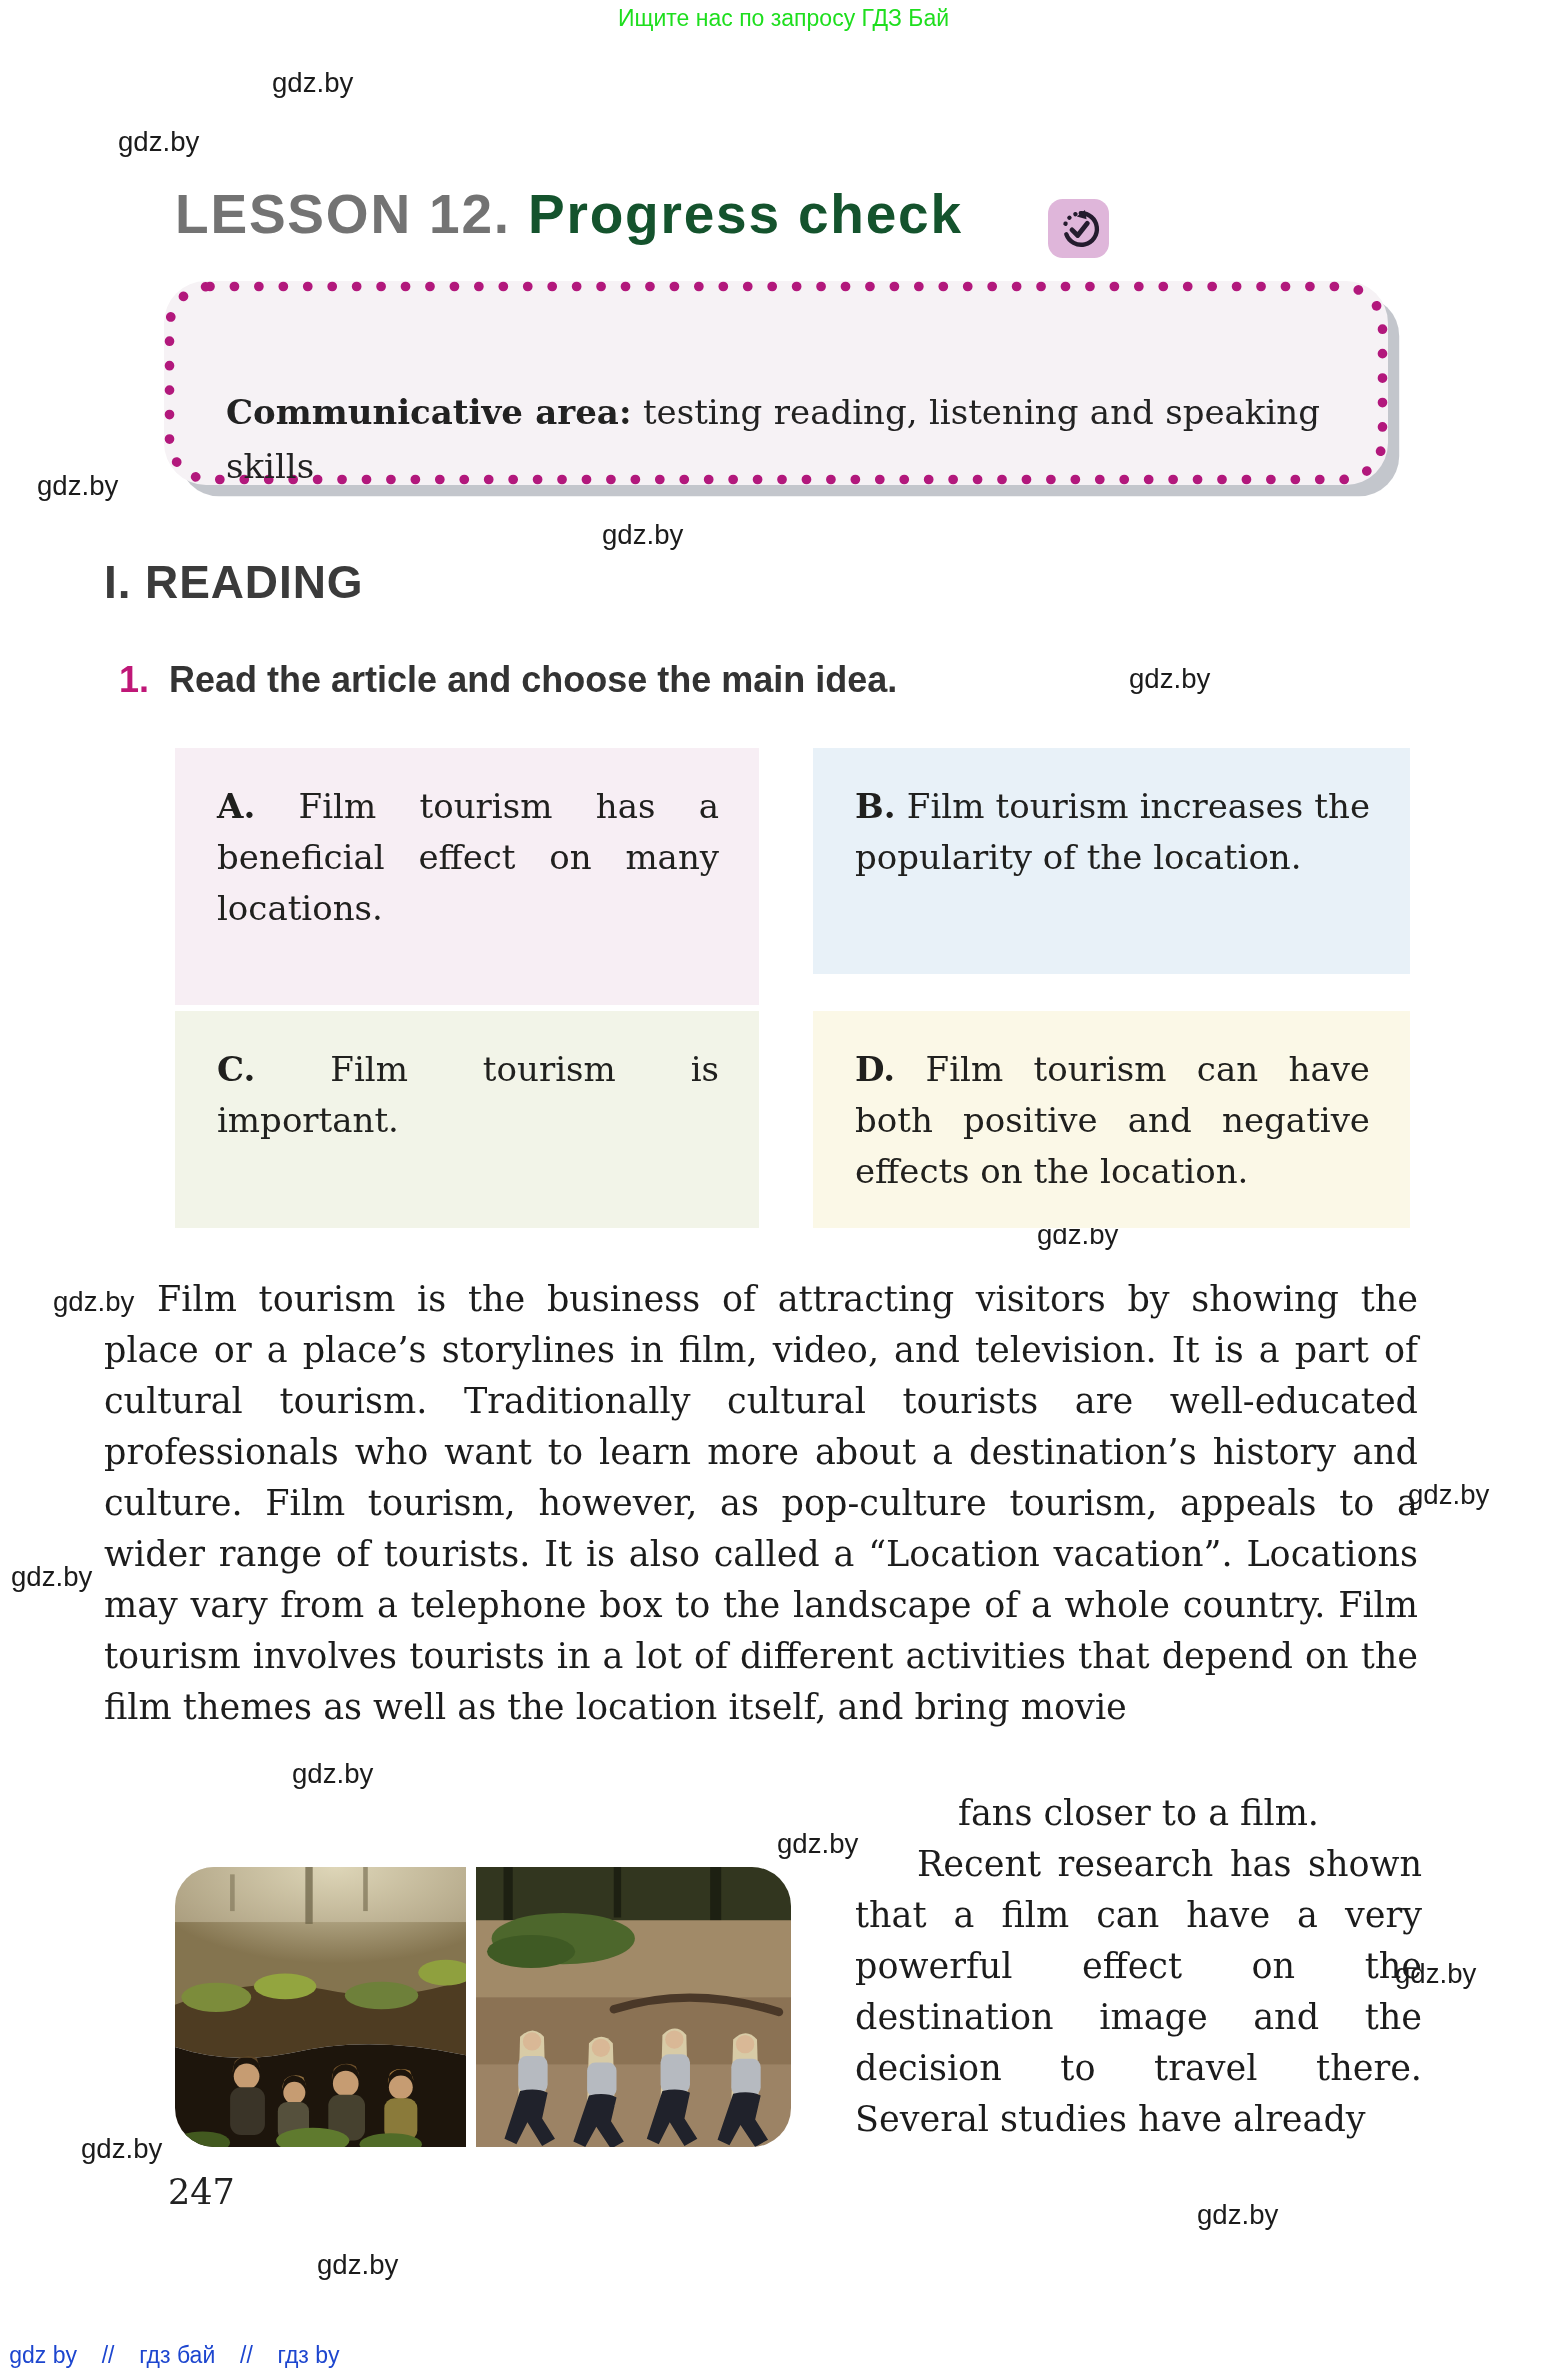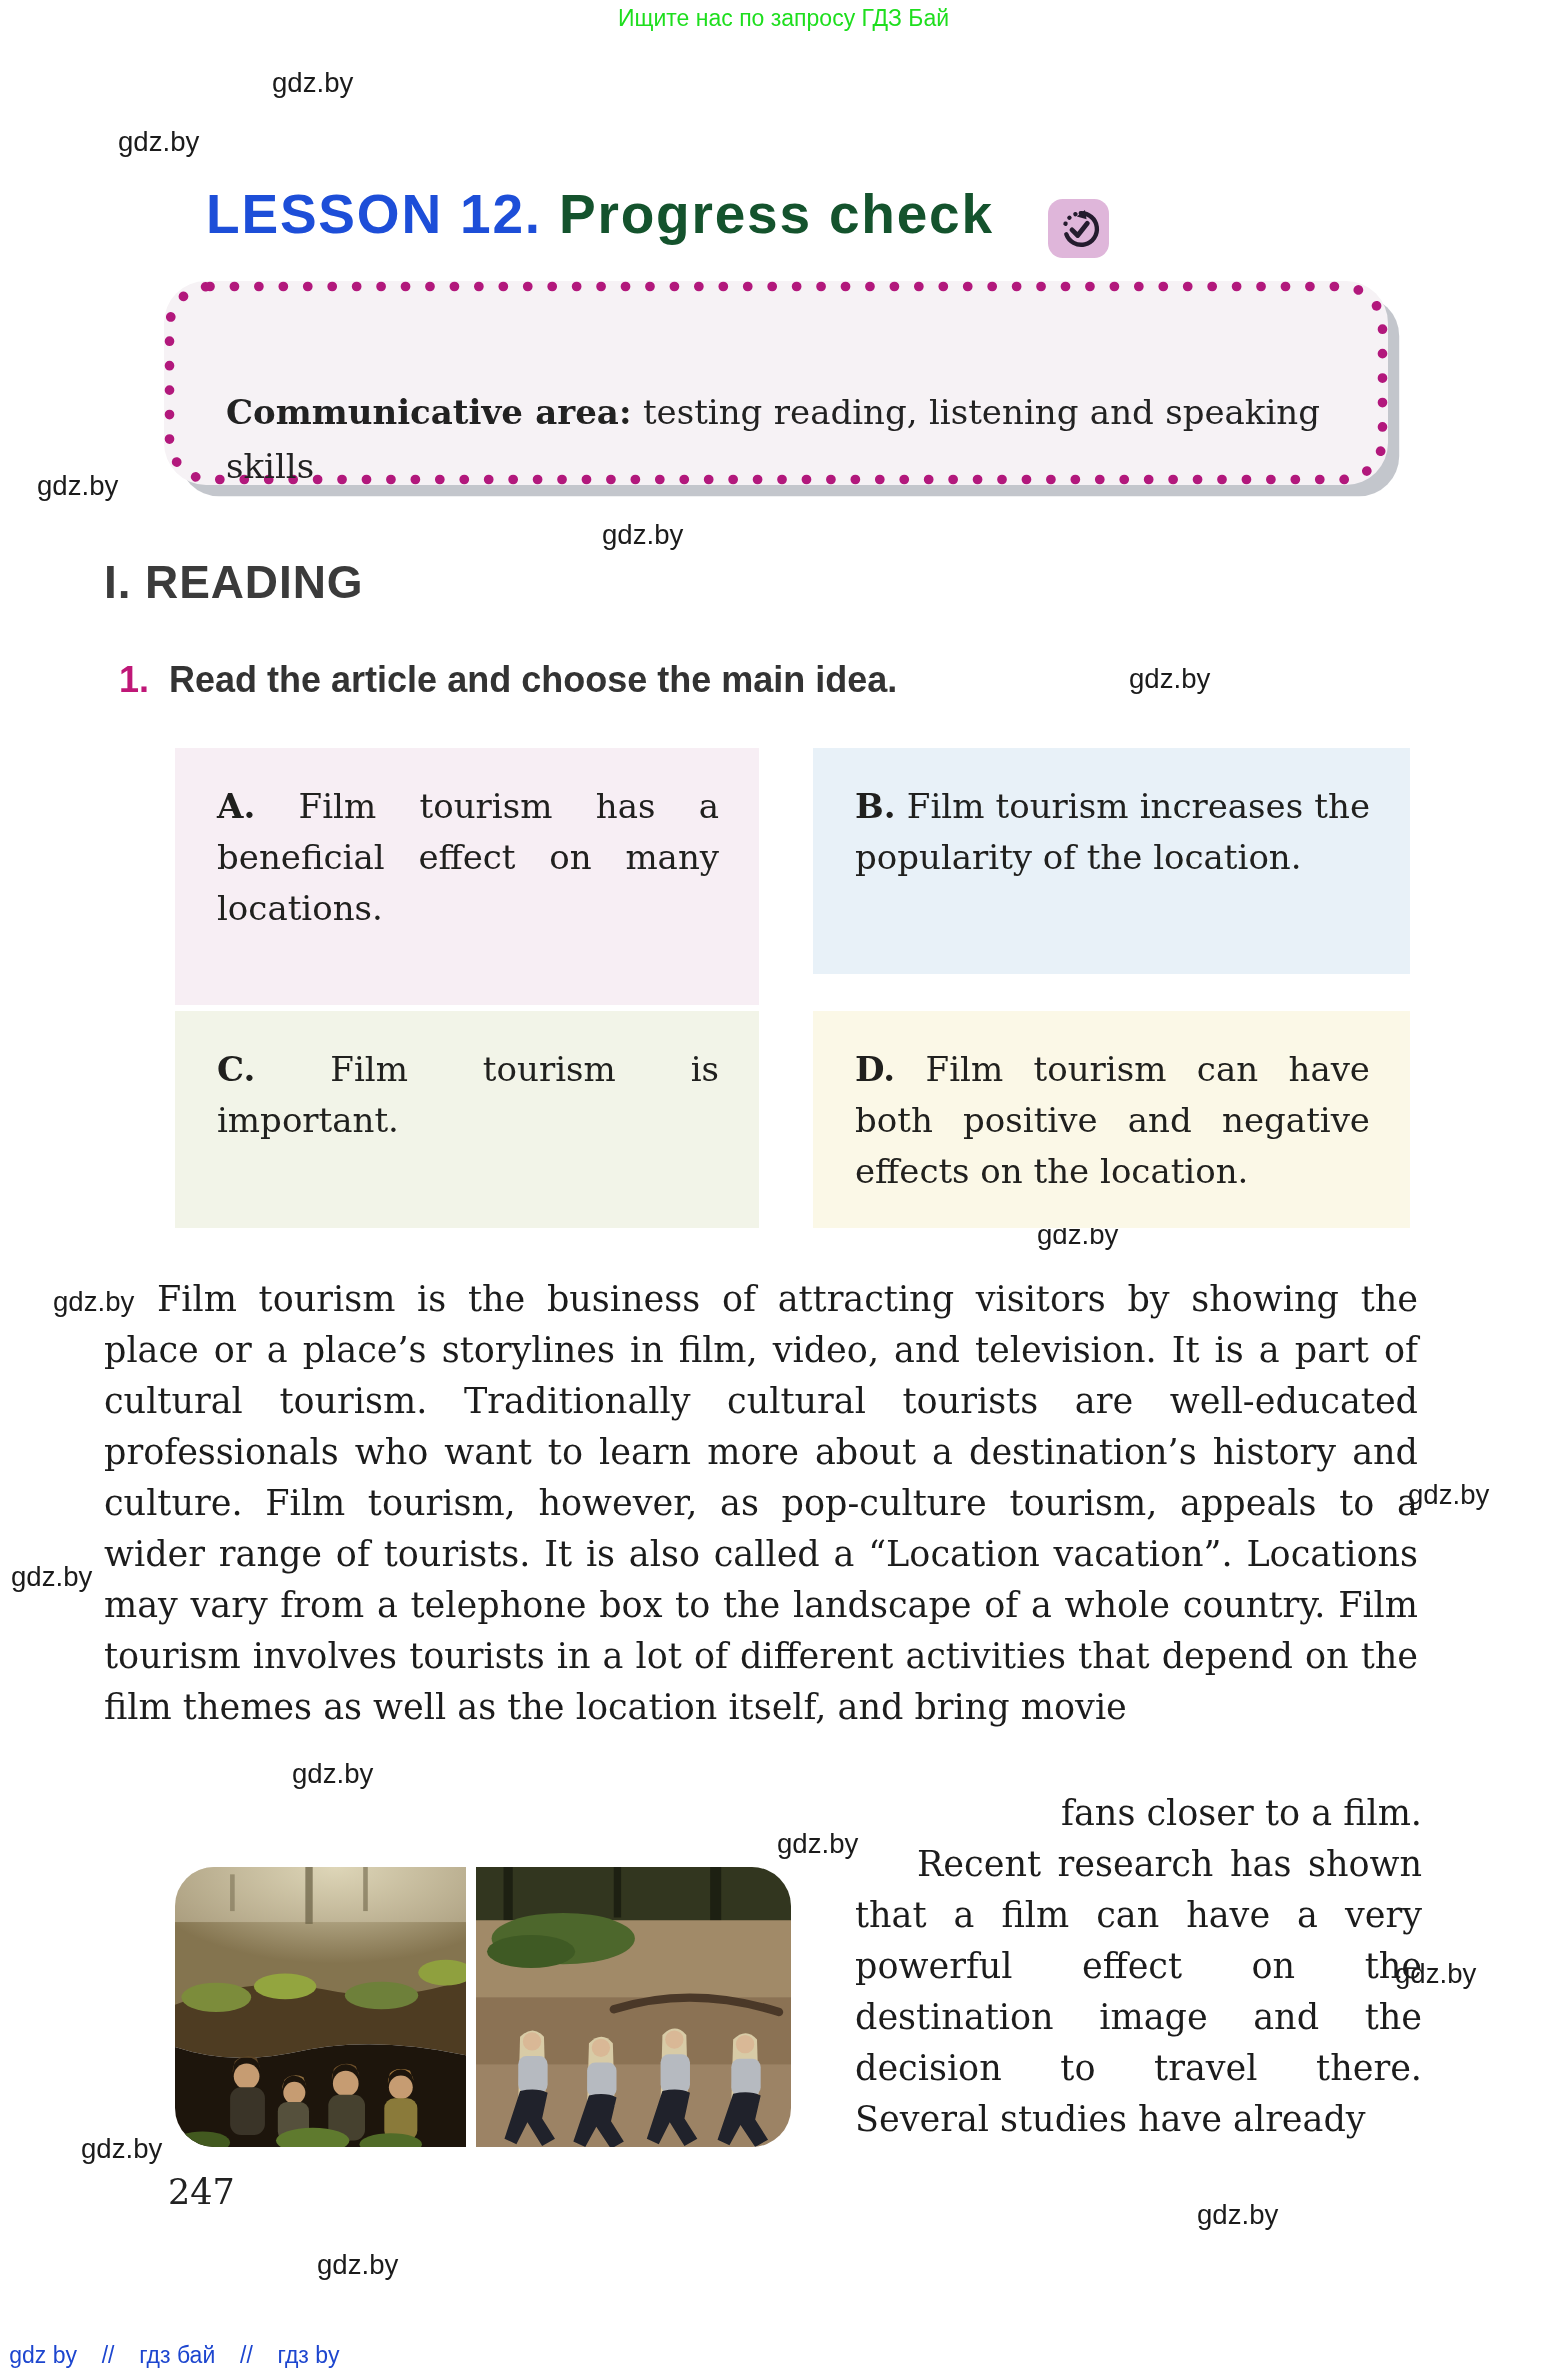--- a/index.html
+++ b/index.html
@@ -4,21 +4,21 @@
 <style>
   html,body{margin:0;padding:0;background:#ffffff;}
   .page{position:relative;width:1541px;height:2377px;background:#ffffff;overflow:hidden;
         font-family:"Liberation Sans",sans-serif;color:#1c1c1c;}
   
   .wm{position:absolute;font:400 27.6px/1.1 "Liberation Sans",sans-serif;color:#1b1b1b;white-space:nowrap;}
   
   .banner{position:absolute;left:618px;top:4.6px;font:500 23px/1.2 "Liberation Sans",sans-serif;color:#1ede1e;white-space:nowrap;}
   
   .title-row{position:absolute;left:175px;top:184px;white-space:nowrap;font:700 55px/1.1 "Liberation Sans",sans-serif;letter-spacing:1.8px;}
-  .lesson{color:#1d4ed8;margin-left:31px;}
+  .lesson{color:#737373;}
   .title-rest{color:#14532d;}
   .timer-badge{position:absolute;left:1048px;top:199px;width:61px;height:59px;background:#dfb6da;border-radius:14.7px;
                display:flex;align-items:center;justify-content:center;}
   
   .comm-box{position:absolute;left:164px;top:281px;width:1224px;height:204px;background:#f6f2f5;border-radius:42px;
             box-shadow:13px 13px 0 -1.8px rgba(145,152,162,0.55);}
   .comm-border{position:absolute;left:0;top:0;width:100%;height:100%;}
   .comm-text{position:absolute;left:62px;top:70px;width:1094px;
              font:400 34px/54px "DejaVu Serif","Liberation Serif",serif;color:#222222;text-align:justify;}
   .comm-text b{font-weight:700;}
@@ -34,21 +34,21 @@
   .opt-a{left:175px;top:748px;width:584px;height:257px;background:#f7eef4;}
   .opt-b{left:813px;top:748px;width:597px;height:226px;background:#e8f1f8;}
   .opt-c{left:175px;top:1011px;width:584px;height:217px;background:#f2f4e8;}
   .opt-d{left:813px;top:1011px;width:597px;height:217px;background:#fbf8e7;}
   
   .article-main{position:absolute;left:104px;top:1274px;width:1314px;
                 font:400 35px/51px "DejaVu Serif","Liberation Serif",serif;color:#1c1c1c;text-align:justify;}
   .article-main p{margin:0;text-indent:53px;}
   .wrap-col{position:absolute;left:855px;top:1788px;width:567px;
             font:400 35px/51px "DejaVu Serif","Liberation Serif",serif;color:#1c1c1c;}
-  .wrap-col .tail{margin:0;text-align:right;}
+  .wrap-col .tail{margin:0;text-align:center;}
   .wrap-col .p2{margin:0;text-indent:62px;text-align:justify;}
   
   .photo-frame{position:absolute;left:175px;top:1867px;width:616px;height:280px;border-radius:39px;overflow:hidden;background:#ffffff;}
   .photo-left{position:absolute;left:0;top:0;width:291px;height:280px;}
   .photo-right{position:absolute;left:301px;top:0;width:315px;height:280px;}
   .photo-divider{position:absolute;left:291px;top:0;width:9.2px;height:280px;background:#ffffff;}
   
   .pagenum{position:absolute;left:168px;top:2173px;font:400 35px/1.1 "DejaVu Serif","Liberation Serif",serif;color:#222222;}
   .copyright{position:absolute;left:391px;top:2200px;font:400 42px/1.1 "Liberation Sans",sans-serif;color:#f2a6be;letter-spacing:1.8px;white-space:nowrap;}
   .footer-links{position:absolute;left:0;top:2342px;width:100%;text-align:left;

